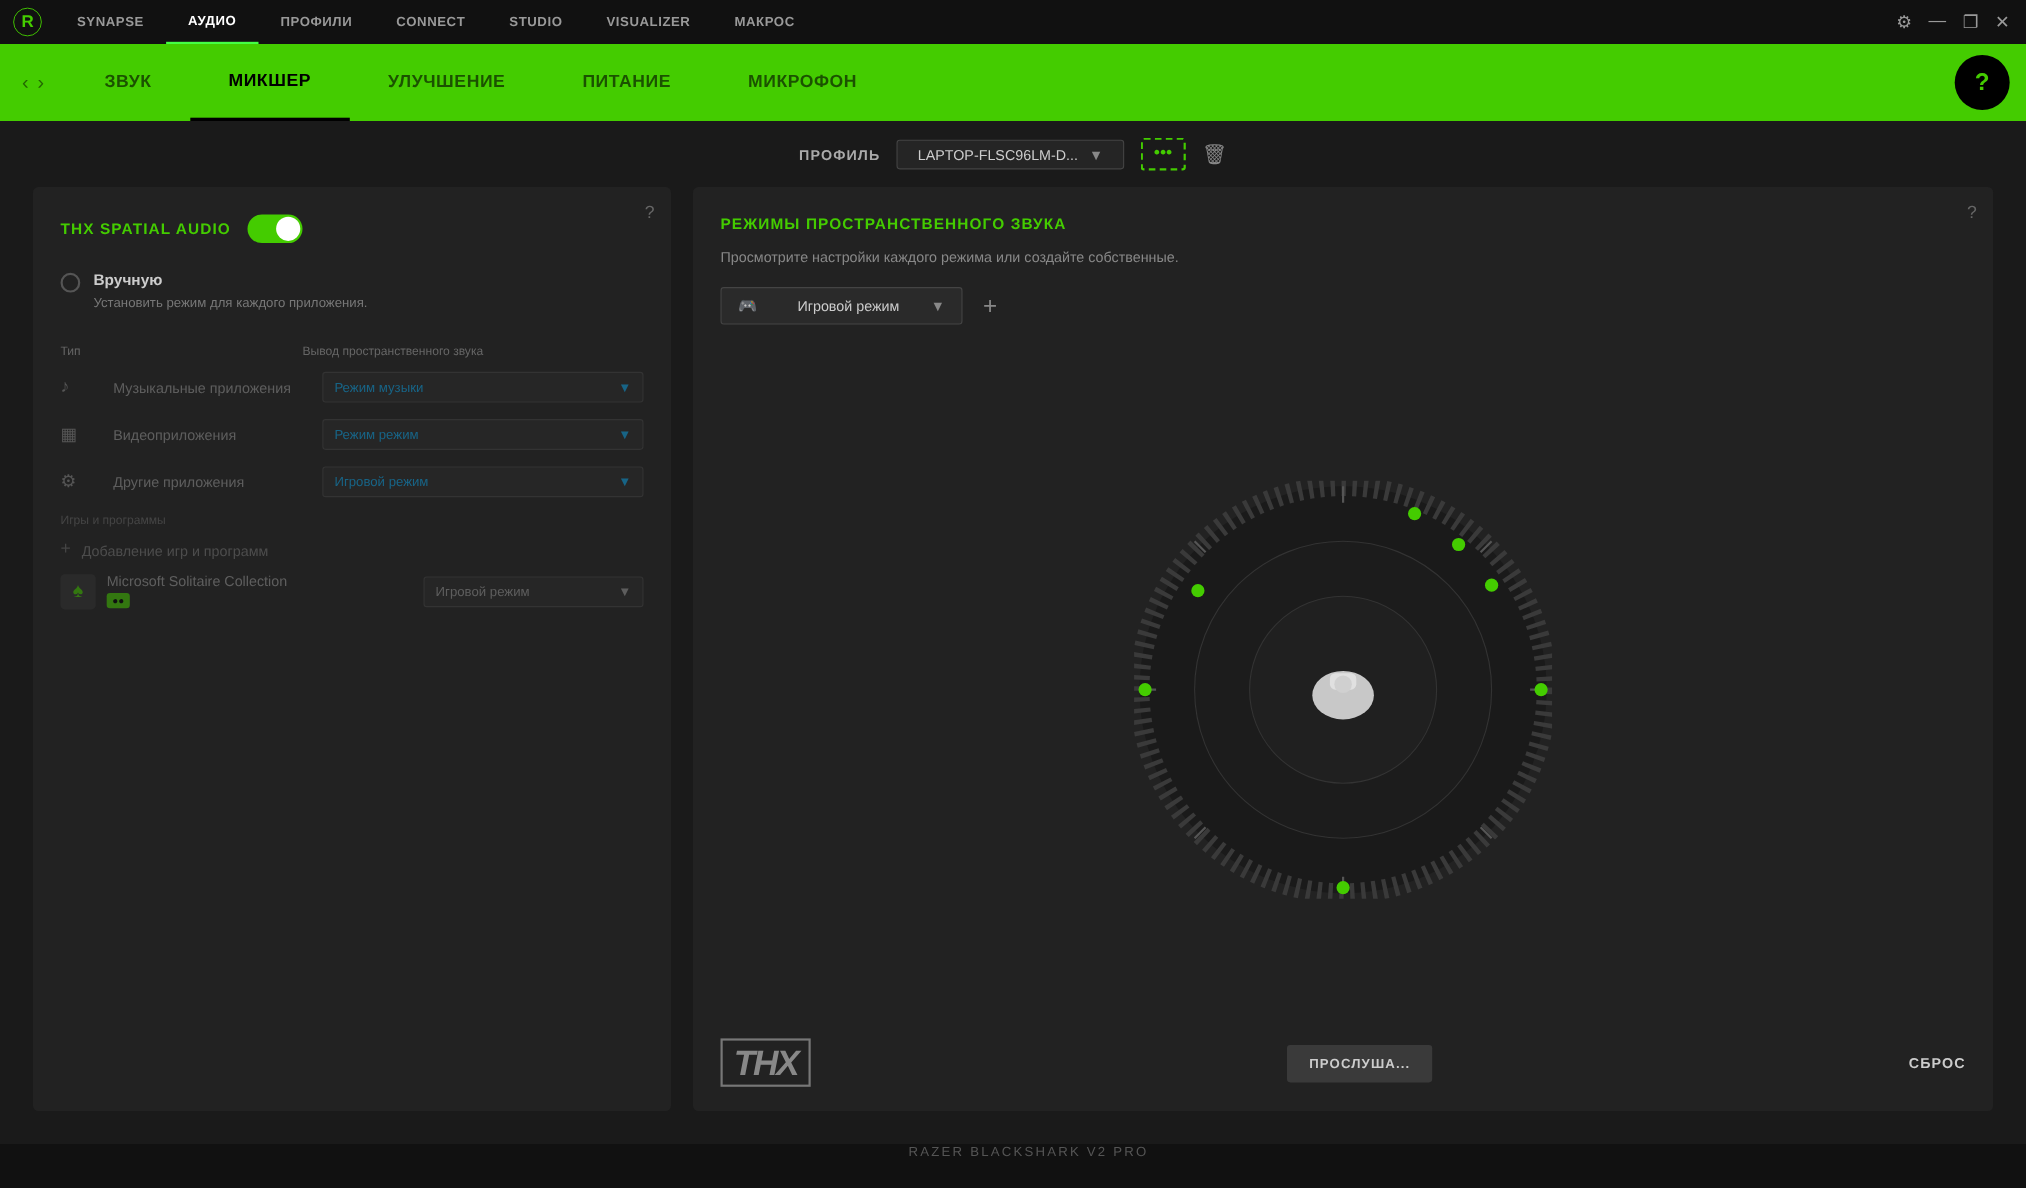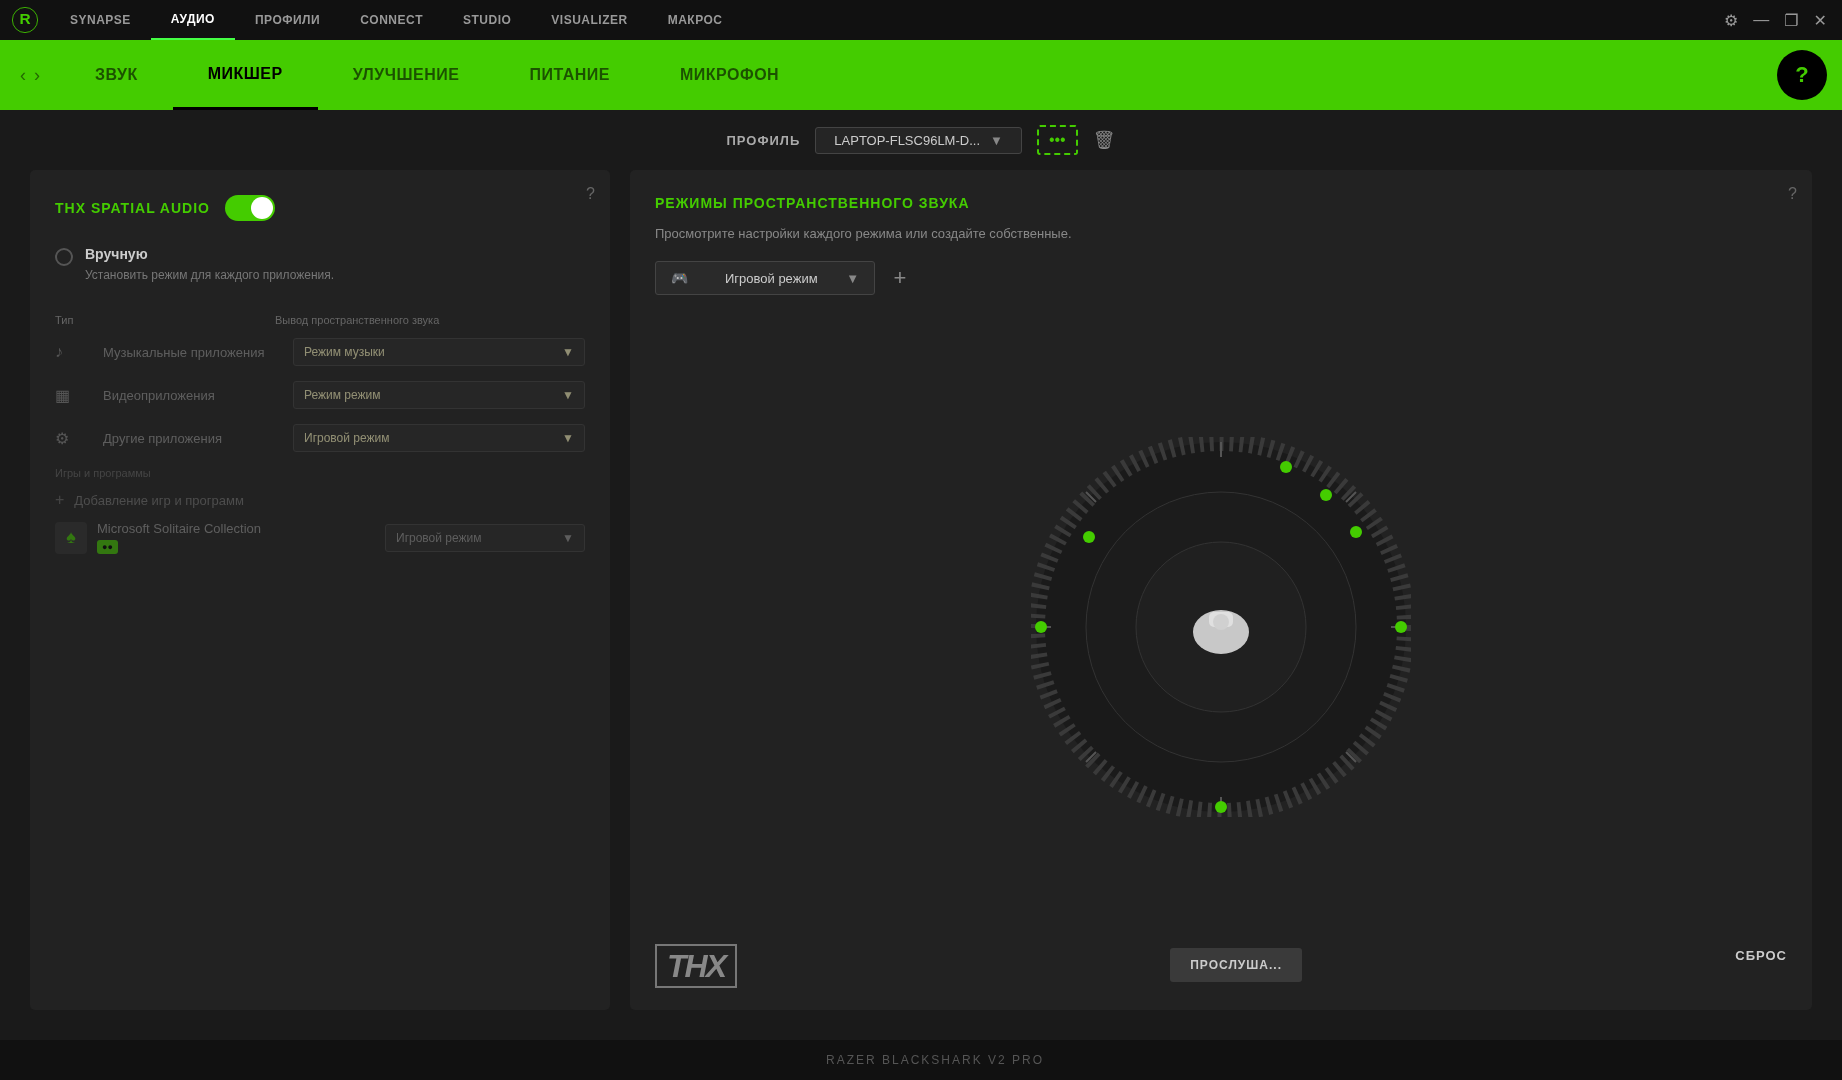--- a/index.html
+++ b/index.html
@@ -329,21 +329,21 @@
       color: #999;
       margin-left: 20px;
     }
     .app-table-row .app-dropdown {
       flex: 1;
       background: #2a2a2a;
       border: 1px solid #444;
       border-radius: 3px;
       padding: 6px 10px;
       font-size: 12px;
-      color: #fef9c3;
+      color: #0ea5e9;
       display: flex;
       align-items: center;
       justify-content: space-between;
       cursor: pointer;
     }
 
     
     .games-section {
       margin-top: 15px;
       opacity: 0.5;
@@ -489,21 +489,21 @@
     }
     .visualizer-container {
       position: relative;
       width: 380px;
       height: 380px;
     }
 
     
     .panel-bottom {
       display: flex;
-      align-items: flex-start;
+      align-items: center;
       justify-content: space-between;
       padding-top: 15px;
     }
     .thx-logo-text {
       font-size: 28px;
       font-weight: bold;
       color: #777;
       letter-spacing: -1px;
       font-style: italic;
     }
@@ -526,21 +526,21 @@
       cursor: pointer;
       text-decoration: none;
     }
 
     
     #footer {
       width: 100%;
       height: 40px;
       background: #111;
       display: flex;
-      align-items: center;
+      align-items: flex-start;
       justify-content: center;
       padding-left: 28px;
     }
     #footer .device-name {
       font-size: 12px;
       color: #555;
       letter-spacing: 2px;
     }
 
     

